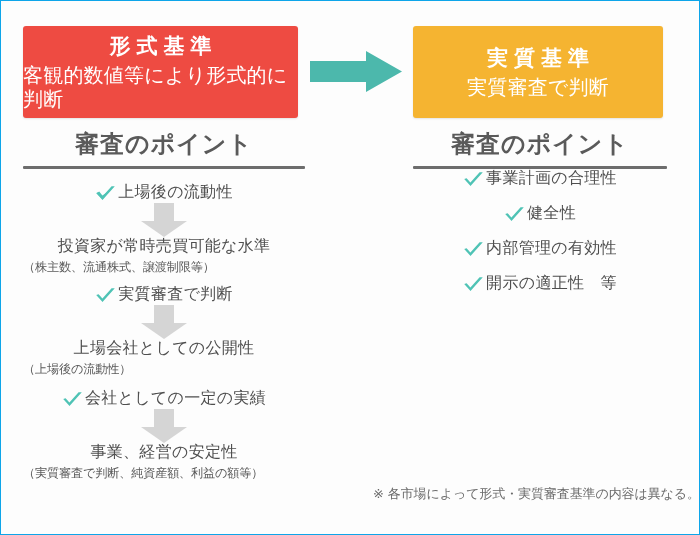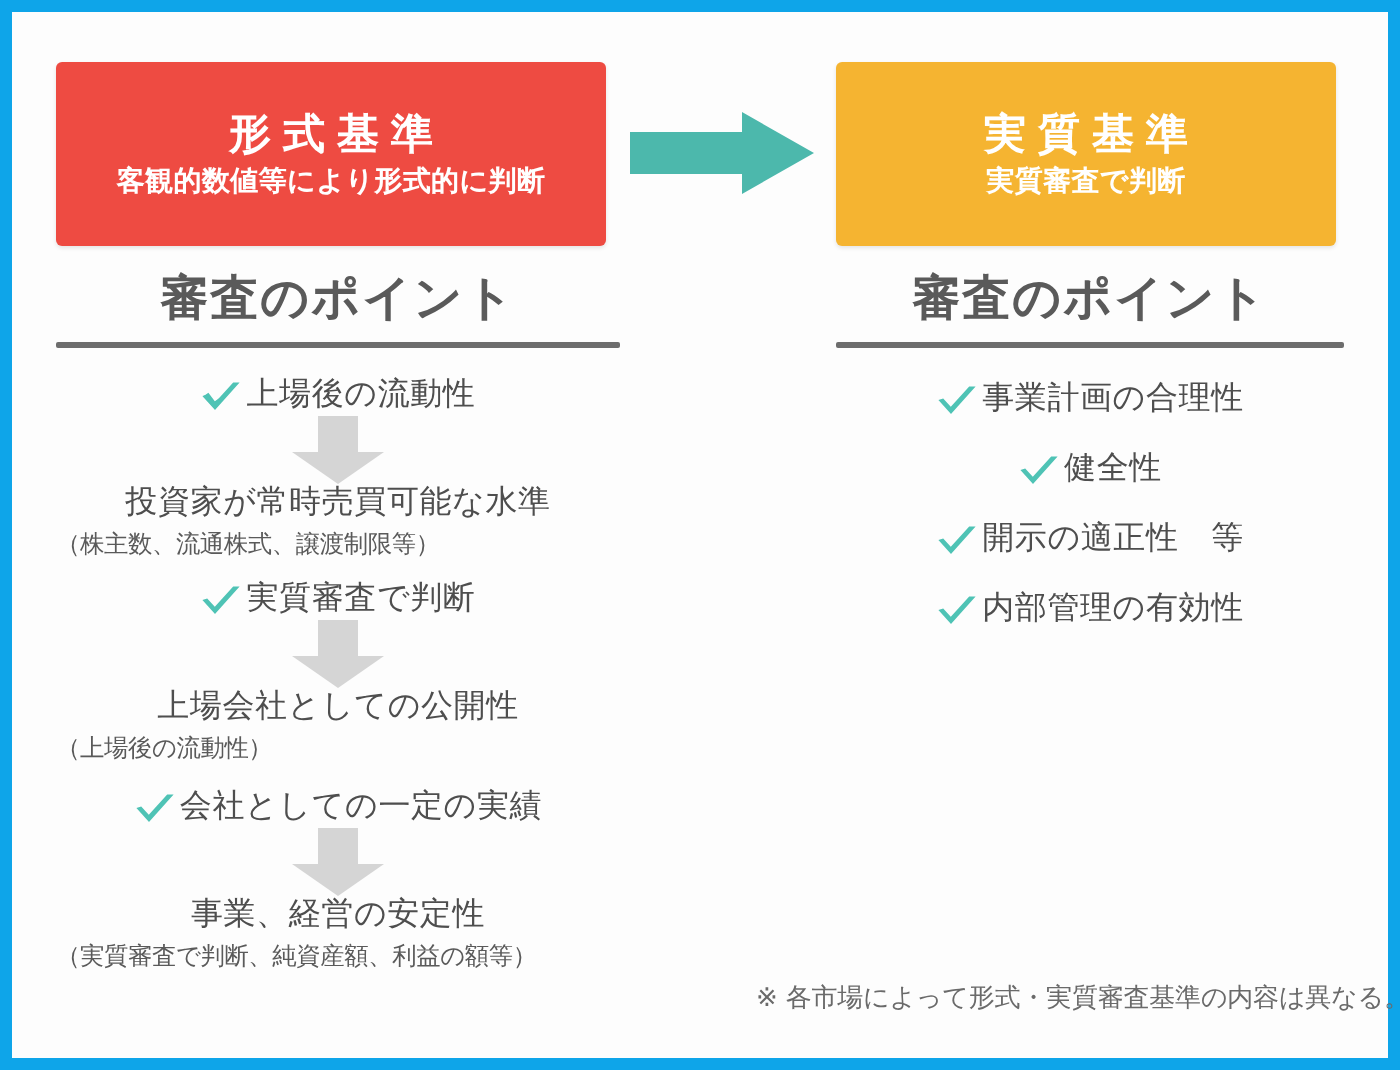--- a/index.html
+++ b/index.html
@@ -13,21 +13,21 @@
     position: relative;
     overflow: hidden;
     font-family: "DejaVu Sans", "Liberation Sans", sans-serif;
     color: #4a4a4a;
     -webkit-font-smoothing: antialiased;
   }
   #canvas {
     position: absolute;
     inset: 0;
     background: #fdfdfd;
-    border: 6px solid #0ea5e9;
+    border: 1px solid #0ea5e9;
     box-sizing: border-box;
   }
 
   
   .hdr-box {
     position: absolute;
     border-radius: 3px;
     color: #ffffff;
     display: flex;
     flex-direction: column;
@@ -45,22 +45,22 @@
   }
   .hdr-title {
     font-size: 21px;
     font-weight: bold;
     letter-spacing: 6px;
     text-indent: 6px;
     line-height: 1.25;
     margin-bottom: 3px;
   }
   .hdr-sub {
-    font-size: 14px;
-    font-weight: bold;
+    font-size: 20px;
+    font-weight: normal;
     letter-spacing: 0.2px;
     line-height: 1.2;
   }
 
   
   #flow-arrow {
     position: absolute;
     left: 309px; top: 50px;
     width: 92px; height: 41px;
   }
@@ -128,21 +128,21 @@
   .gap-arrow svg { display: block; }
 
   
   #col-left .items { padding-top: 14px; }
   #col-left .item  { margin-bottom: 0; justify-content: center; }
   #col-left .blk   { margin-bottom: 0; }
   .lv-gap-a { height: 9px; }
   .lv-gap-b { height: 11px; }
 
   
-  #col-right .items { padding-top: 16px; }
+  #col-right .items { }
   #col-right .item { margin-bottom: 15px; }
   #col-right .item:last-child { margin-bottom: 0; }
 
   #footnote {
     position: absolute;
     left: 372px;
     top: 484px;
     width: 310px;
     font-size: 13px;
     color: #6a6a6a;
@@ -283,30 +283,30 @@
         </span>
         <span class="item-main">健全性</span>
       </div>
 
       <div class="item">
         <span class="check">
           <svg width="21" height="19" viewBox="0 0 21 19">
             <path d="M1.2 9.0 L7.5 16.0 L19.8 2.2 L16.6 2.2 L7.4 12.4 L3.6 8.2 Z" fill="#4fc3b5"></path>
           </svg>
         </span>
-        <span class="item-main">開示の適正性　等</span>
+        <span class="item-main">内部管理の有効性</span>
       </div>
 
       <div class="item">
         <span class="check">
           <svg width="21" height="19" viewBox="0 0 21 19">
             <path d="M1.2 9.0 L7.5 16.0 L19.8 2.2 L16.6 2.2 L7.4 12.4 L3.6 8.2 Z" fill="#4fc3b5"></path>
           </svg>
         </span>
-        <span class="item-main">内部管理の有効性</span>
+        <span class="item-main">開示の適正性　等</span>
       </div>
 
     </div>
   </div>
 
   <div id="footnote">※ 各市場によって形式・実質審査基準の内容は異なる。</div>
 
 </div>
 
 </body></html>

